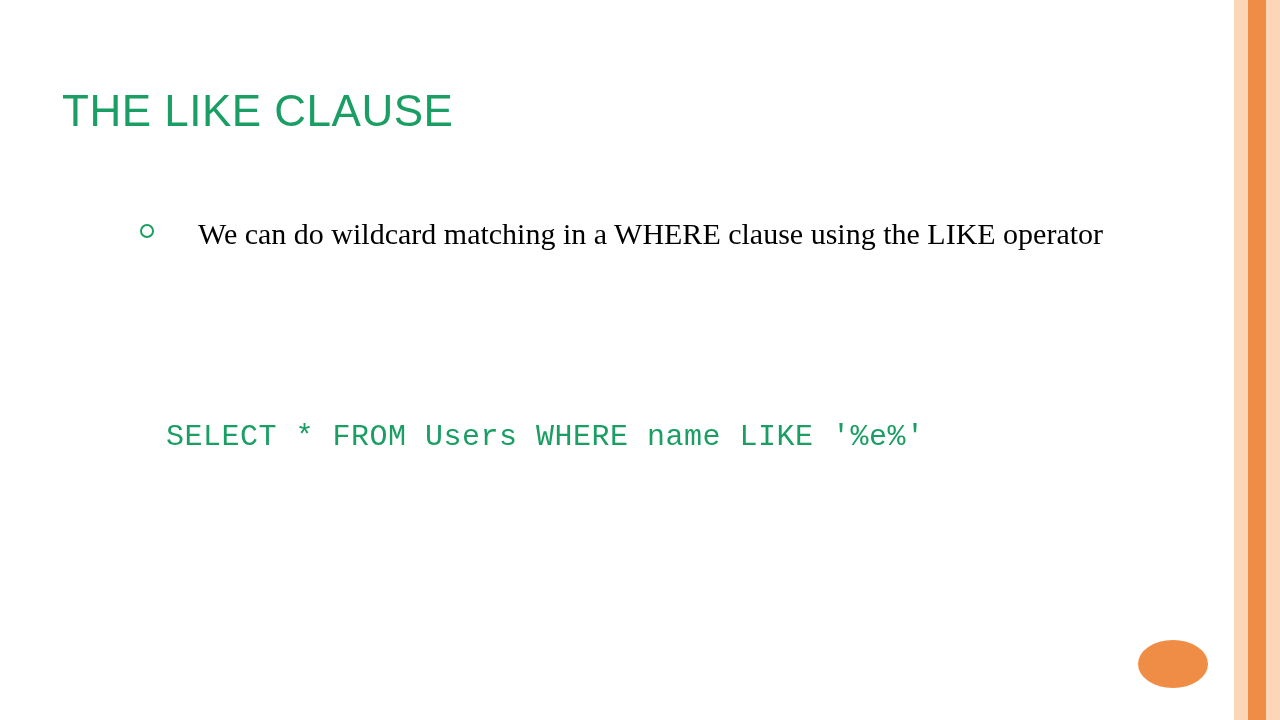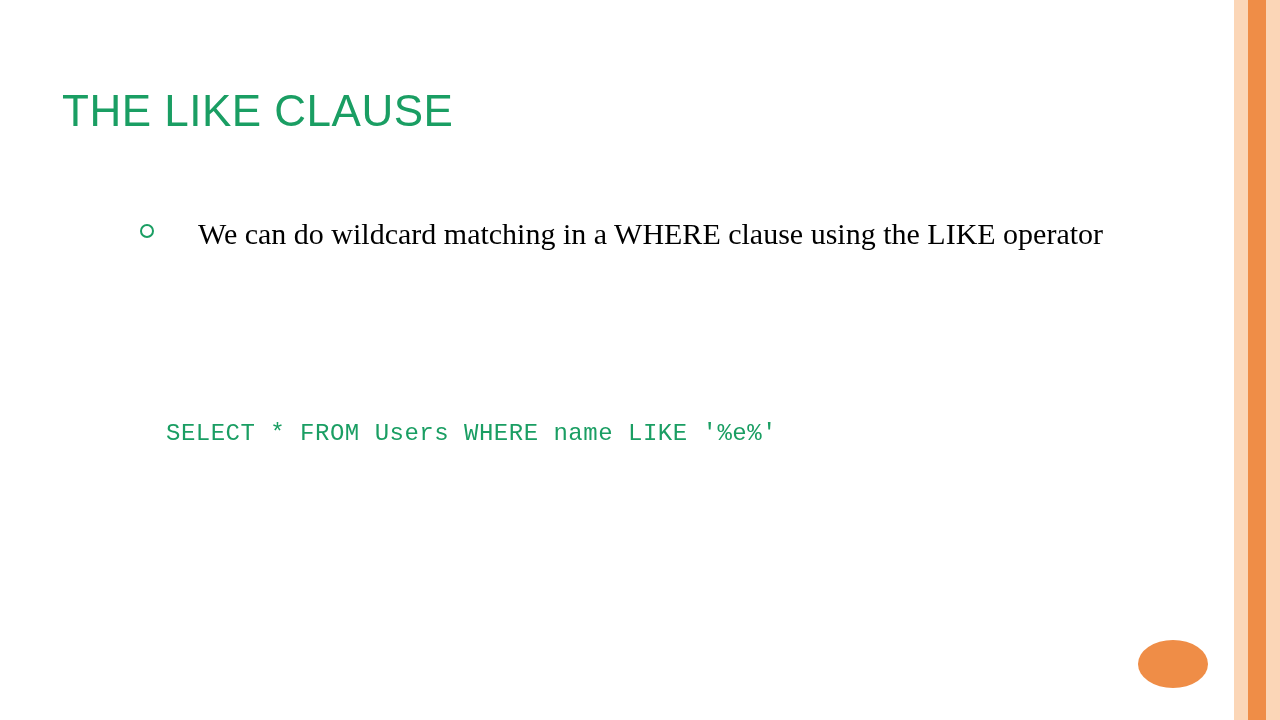--- a/index.html
+++ b/index.html
@@ -58,21 +58,21 @@
     font-size: 30px;
     line-height: 1.35;
     color: #000;
     max-width: 1010px;
   }
   .code {
     position: absolute;
     top: 420px;
     left: 166px;
     font-family: "Courier New", Courier, monospace;
-    font-size: 24px;
+    font-size: 30px;
     color: #1a9e63;
     letter-spacing: 0.5px;
     white-space: nowrap;
   }
   .page-oval {
     position: absolute;
     bottom: 32px;
     right: 72px;
     width: 70px;
     height: 48px;

